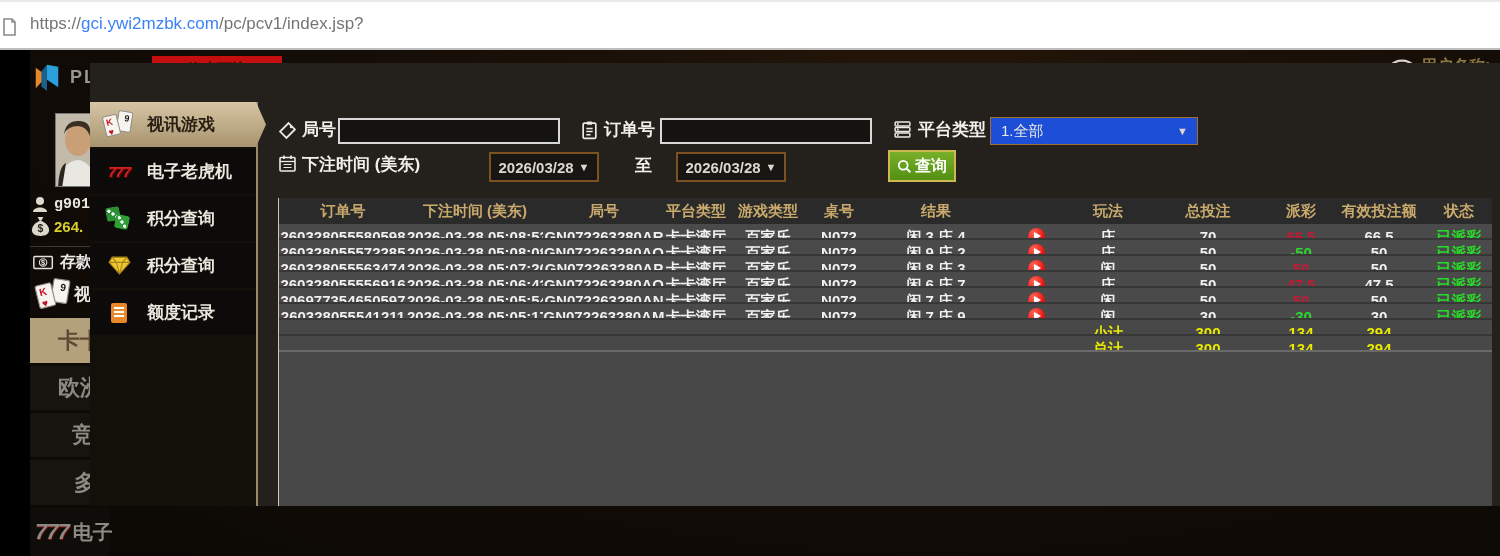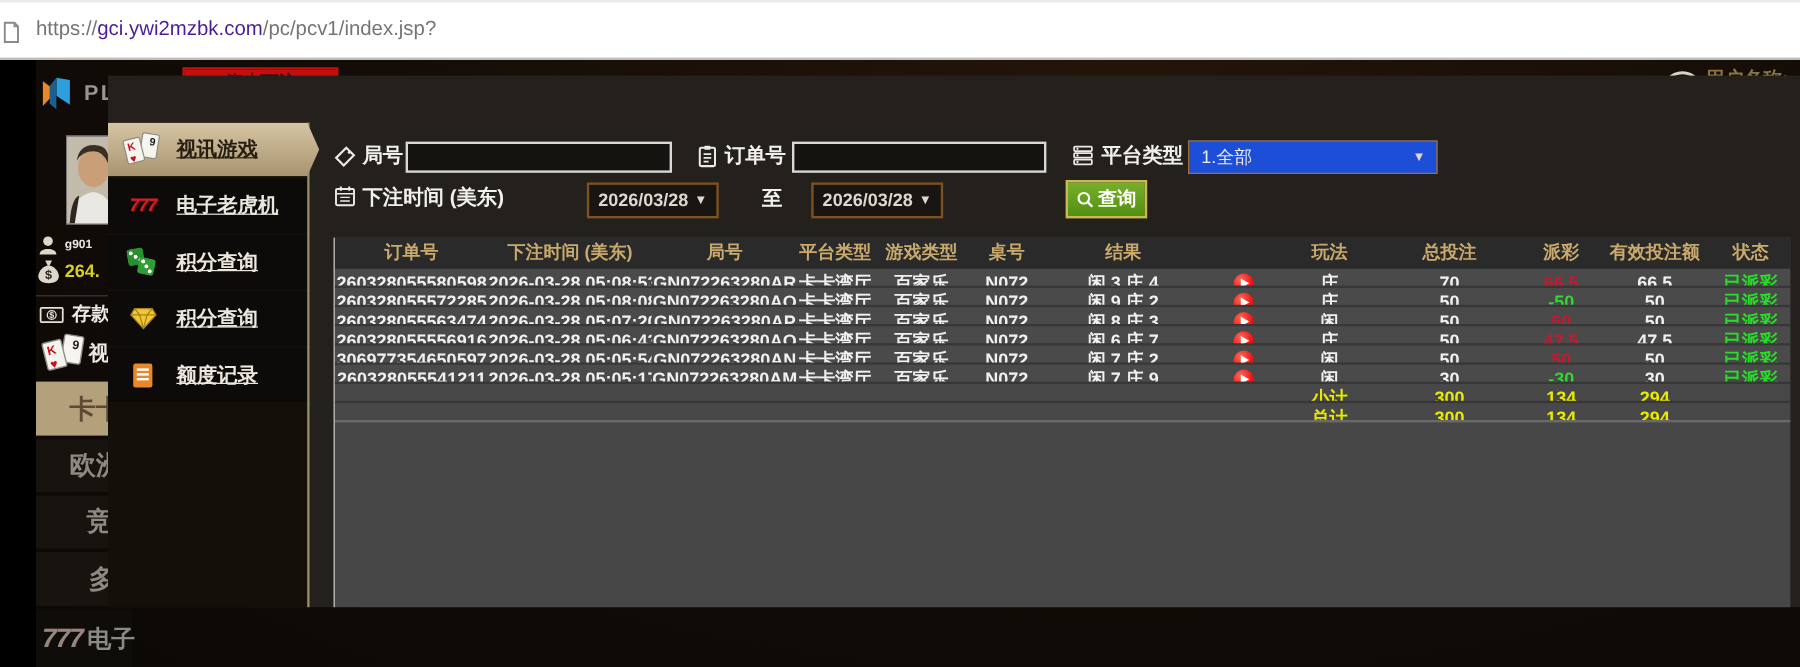--- a/index.html
+++ b/index.html
@@ -5,61 +5,61 @@
   * { box-sizing: border-box; margin: 0; padding: 0; }
   html,body { width:1500px; height:556px; background:#000; }
   body { font-family:"Liberation Sans","DejaVu Sans",sans-serif; overflow:hidden; }
   #screen { position:relative; width:1500px; height:556px; background:#000; overflow:hidden; }
 
   
   .addrbar { position:absolute; left:0; top:0; width:1500px; height:50px; background:#fff;
              border-top:2px solid #e9e9ec; border-bottom:2px solid #bdbdbd; z-index:30; }
   .addr-icon { position:absolute; left:2px; top:15px; width:15px; height:20px; }
   .addr-url { position:absolute; left:30px; top:12px; font-size:17px; color:#757575; white-space:nowrap; }
-  .addr-url .domain { color:#4c1d95; }
+  .addr-url .domain { color:#3b82f6; }
 
   
   .page { position:absolute; left:0; top:50px; width:1500px; height:506px;
           background: radial-gradient(ellipse at 62% 0%, #241509 0%, #140d07 45%, #0b0805 100%); z-index:1; }
   .black-strip { position:absolute; left:0; top:0; width:30px; height:506px; background:#000; }
 
   
   .logo { position:absolute; left:32px; top:12px; display:flex; align-items:center; gap:8px; }
   .logo-text { font-size:18px; font-weight:700; color:#969696; letter-spacing:2px; }
   .redbox { position:absolute; left:152px; top:6px; width:130px; height:62px; border:2px solid #c50f0f; background:#150b08; }
   .redbox .stopbar { height:21px; background:#c50f0f; color:#3f0505; font-size:15px; font-weight:700; text-align:center; line-height:21px; }
   .redbox .settling { color:#c9c6c1; font-size:21px; font-weight:700; text-align:center; line-height:36px; }
   .wifi { position:absolute; left:1386px; top:7px; }
   .sig-row { position:absolute; left:1392px; font-size:12px; color:#b4b2ad; font-weight:700; }
   .sig-dot { position:absolute; left:1411px; width:8px; height:8px; border-radius:50%; }
   .userlabels span { position:absolute; left:1421px; font-size:16px; font-weight:700; color:#8a7544; white-space:nowrap; }
 
   
   .avatar { position:absolute; left:55px; top:63px; width:40px; height:74px; background:#c9c1b2; overflow:hidden; border:1px solid #777; }
   .lp-row { position:absolute; display:flex; align-items:center; gap:4px; }
-  .lp-user { left:32px; top:146px; } .lp-user span { font-size:10px; font-weight:700; color:#eae8e2; }
+  .lp-user { left:32px; top:146px; } .lp-user span { font-size:15px; font-weight:700; color:#eae8e2;font-family:Liberation Mono, monospace; }
   .lp-bal  { left:31px; top:166px; } .lp-bal span { font-size:15px; font-weight:700; color:#d8ce2a; }
   .lp-div { position:absolute; left:30px; top:196px; width:62px; height:1px; background:#3c3832; }
   .lp-dep { left:32px; top:202px; } .lp-dep span { font-size:16px; font-weight:700; color:#eceae6; }
   .lp-vid { left:38px; top:231px; } .lp-vid span { font-size:17px; font-weight:700; color:#eae8e2; }
   .bg-tab { position:absolute; left:30px; width:80px; background:#17130e; display:flex; align-items:center; cursor:pointer; }
   .bg-tab span { font-size:22px; font-weight:700; color:#8d8a83; white-space:nowrap; }
   .bg-tab.active { background:#b3a17c; } .bg-tab.active span { color:#5e4936; }
   .slot-mini { font-style:italic; font-weight:900; font-size:12px; color:#d42020; text-shadow:0.5px 0.5px 0 #7e0e0e; letter-spacing:-1px; }
 
   
   .modal { position:absolute; left:90px; top:63px; width:1410px; height:443px; background:#24211d; z-index:10; }
   .modal-header { position:absolute; left:0; top:0; width:100%; height:39px; background:#1f1c18; }
   .modal-title { position:absolute; left:26px; top:7px; font-size:22px; font-weight:600; color:#f4f2ee; }
 
   .sidebar { position:absolute; left:0; top:39px; width:168px; height:404px; background:#131009; overflow:visible; }
   .side-item { position:relative; width:168px; height:45px; margin-bottom:2px; background:#0d0b09;
                display:flex; align-items:center; gap:9px; padding-left:10px; cursor:pointer; }
   .side-item .s-icon { width:38px; display:flex; justify-content:center; align-items:center; }
-  .side-item .s-label { font-size:17px; font-weight:700; color:#ebe7dd; white-space:nowrap;text-decoration:underline; }
+  .side-item .s-label { font-size:17px; font-weight:700; color:#ebe7dd; white-space:nowrap; }
   .side-item.active { width:176px; background:linear-gradient(#d6c5a4,#a8946e); z-index:3;
                       clip-path:polygon(0 0,166px 0,176px 50%,166px 100%,0 100%); }
   .side-item.active .s-label { color:#261e12; }
   .side-divider { position:absolute; left:166px; top:39px; width:2px; height:404px; background:#9a8a68; z-index:2; }
 
   
   .cards-ic { position:relative; width:32px; height:27px; display:inline-block; }
   .cards-ic .card { position:absolute; width:15px; height:21px; background:#f6f4ef; border:1px solid #8e8c86; border-radius:2px; font-size:9px; font-weight:700; line-height:10px; }
   .cards-ic .c1 { left:1px; top:4px; transform:rotate(-14deg); color:#c41220; padding:1px 0 0 2px; z-index:2; }
   .cards-ic .c2 { left:14px; top:0; transform:rotate(9deg); color:#1d1d1d; text-align:right; padding:1px 2px 0 0; }

